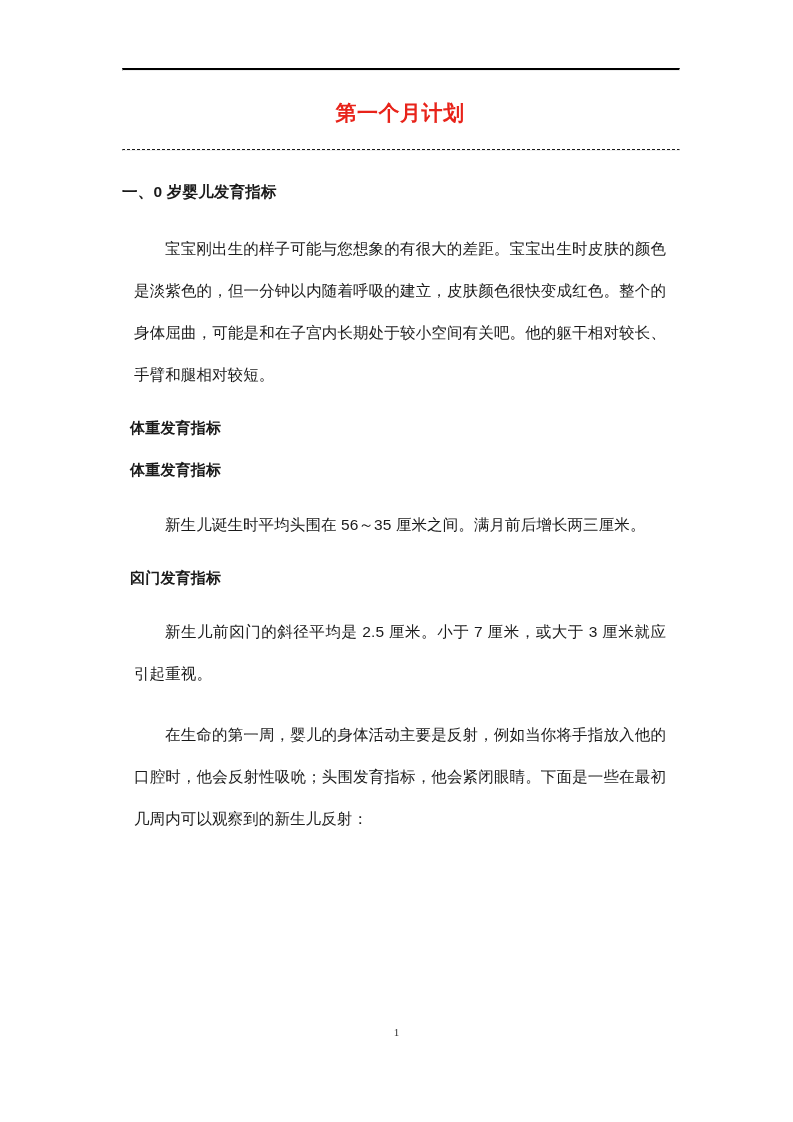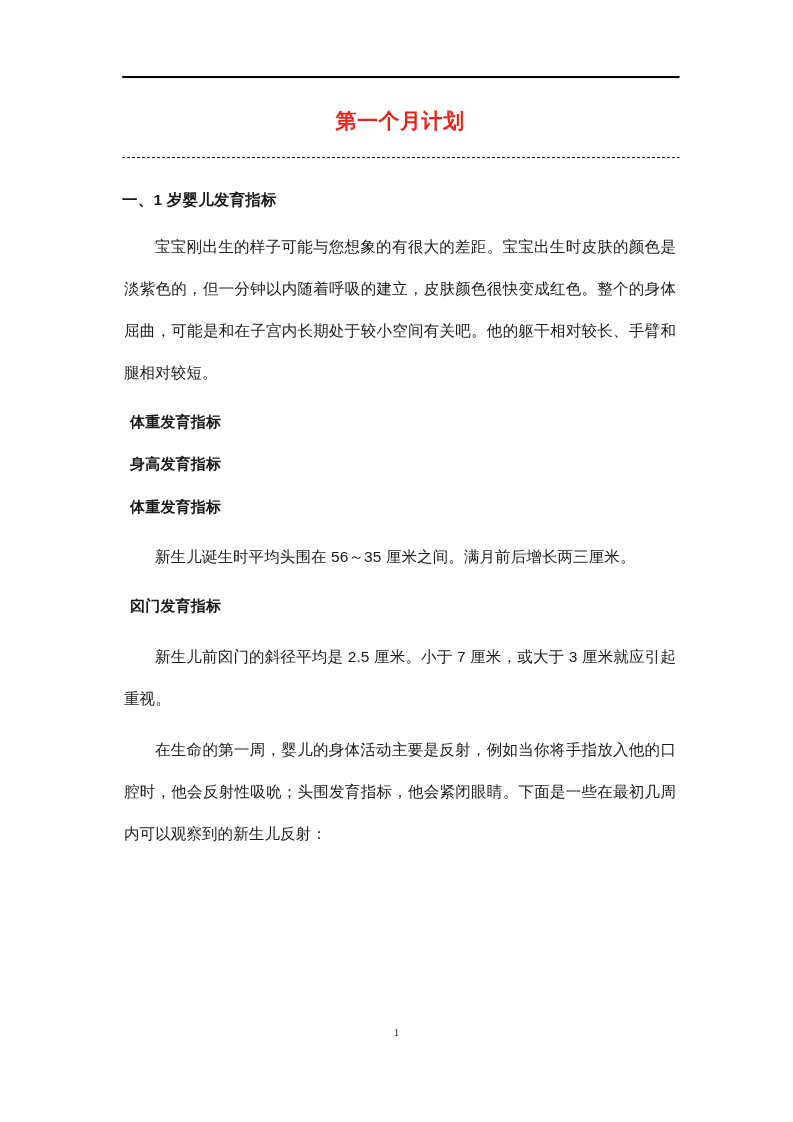--- a/index.html
+++ b/index.html
@@ -17,21 +17,21 @@
   }
   .page {
     position: relative;
     width: 793px;
     height: 1122px;
     box-sizing: border-box;
   }
   .content {
     position: absolute;
     left: 122px;
-    top: 8px;
+    top: 0;
     width: 556px;
   }
 
   
   .rule-solid {
     margin-top: 68px;
     height: 0;
     border-top: 2px solid #000000;
     width: 100%;
   }
@@ -71,21 +71,21 @@
     color: #1a1a1a;
     margin: 8px;
     padding-top: 9px;
     padding-bottom: 3px;
     line-height: 1.5;
     letter-spacing: 0.2px;
   }
 
   
   .body-para {
-    margin: 2px;
+    margin: 12px;
     padding-top: 7px;
     font-size: 15.5px;
     line-height: 42px;
     color: #1a1a1a;
     text-align: justify;
     text-justify: inter-ideograph;
     text-indent: 2em;
     letter-spacing: 0.1px;
   }
 
@@ -107,28 +107,27 @@
 <div class="page">
 
   <div class="content">
 
     <hr class="rule-solid">
 
     <h1 class="doc-title">第一个月计划</h1>
 
     <hr class="rule-dashed">
 
-    <h2 class="section-heading">一、1 岁婴儿发育指标</h2>
+    <h2 class="section-heading">一、0 岁婴儿发育指标</h2>
 
     <p class="body-para">宝宝刚出生的样子可能与您想象的有很大的差距。宝宝出生时皮肤的颜色是淡紫色的，但一分钟以内随着呼吸的建立，皮肤颜色很快变成红色。整个的身体屈曲，可能是和在子宫内长期处于较小空间有关吧。他的躯干相对较长、手臂和腿相对较短。</p>
 
     <h3 class="sub-heading">体重发育指标</h3>
 
 
-    <h3 class="sub-heading">身高发育指标</h3>
 
 
     <h3 class="sub-heading">体重发育指标</h3>
 
     <p class="body-para">新生儿诞生时平均头围在 56～35 厘米之间。满月前后增长两三厘米。</p>
 
     <h3 class="sub-heading">囟门发育指标</h3>
 
     <p class="body-para">新生儿前囟门的斜径平均是 2.5 厘米。小于 7 厘米，或大于 3 厘米就应引起重视。</p>
 

